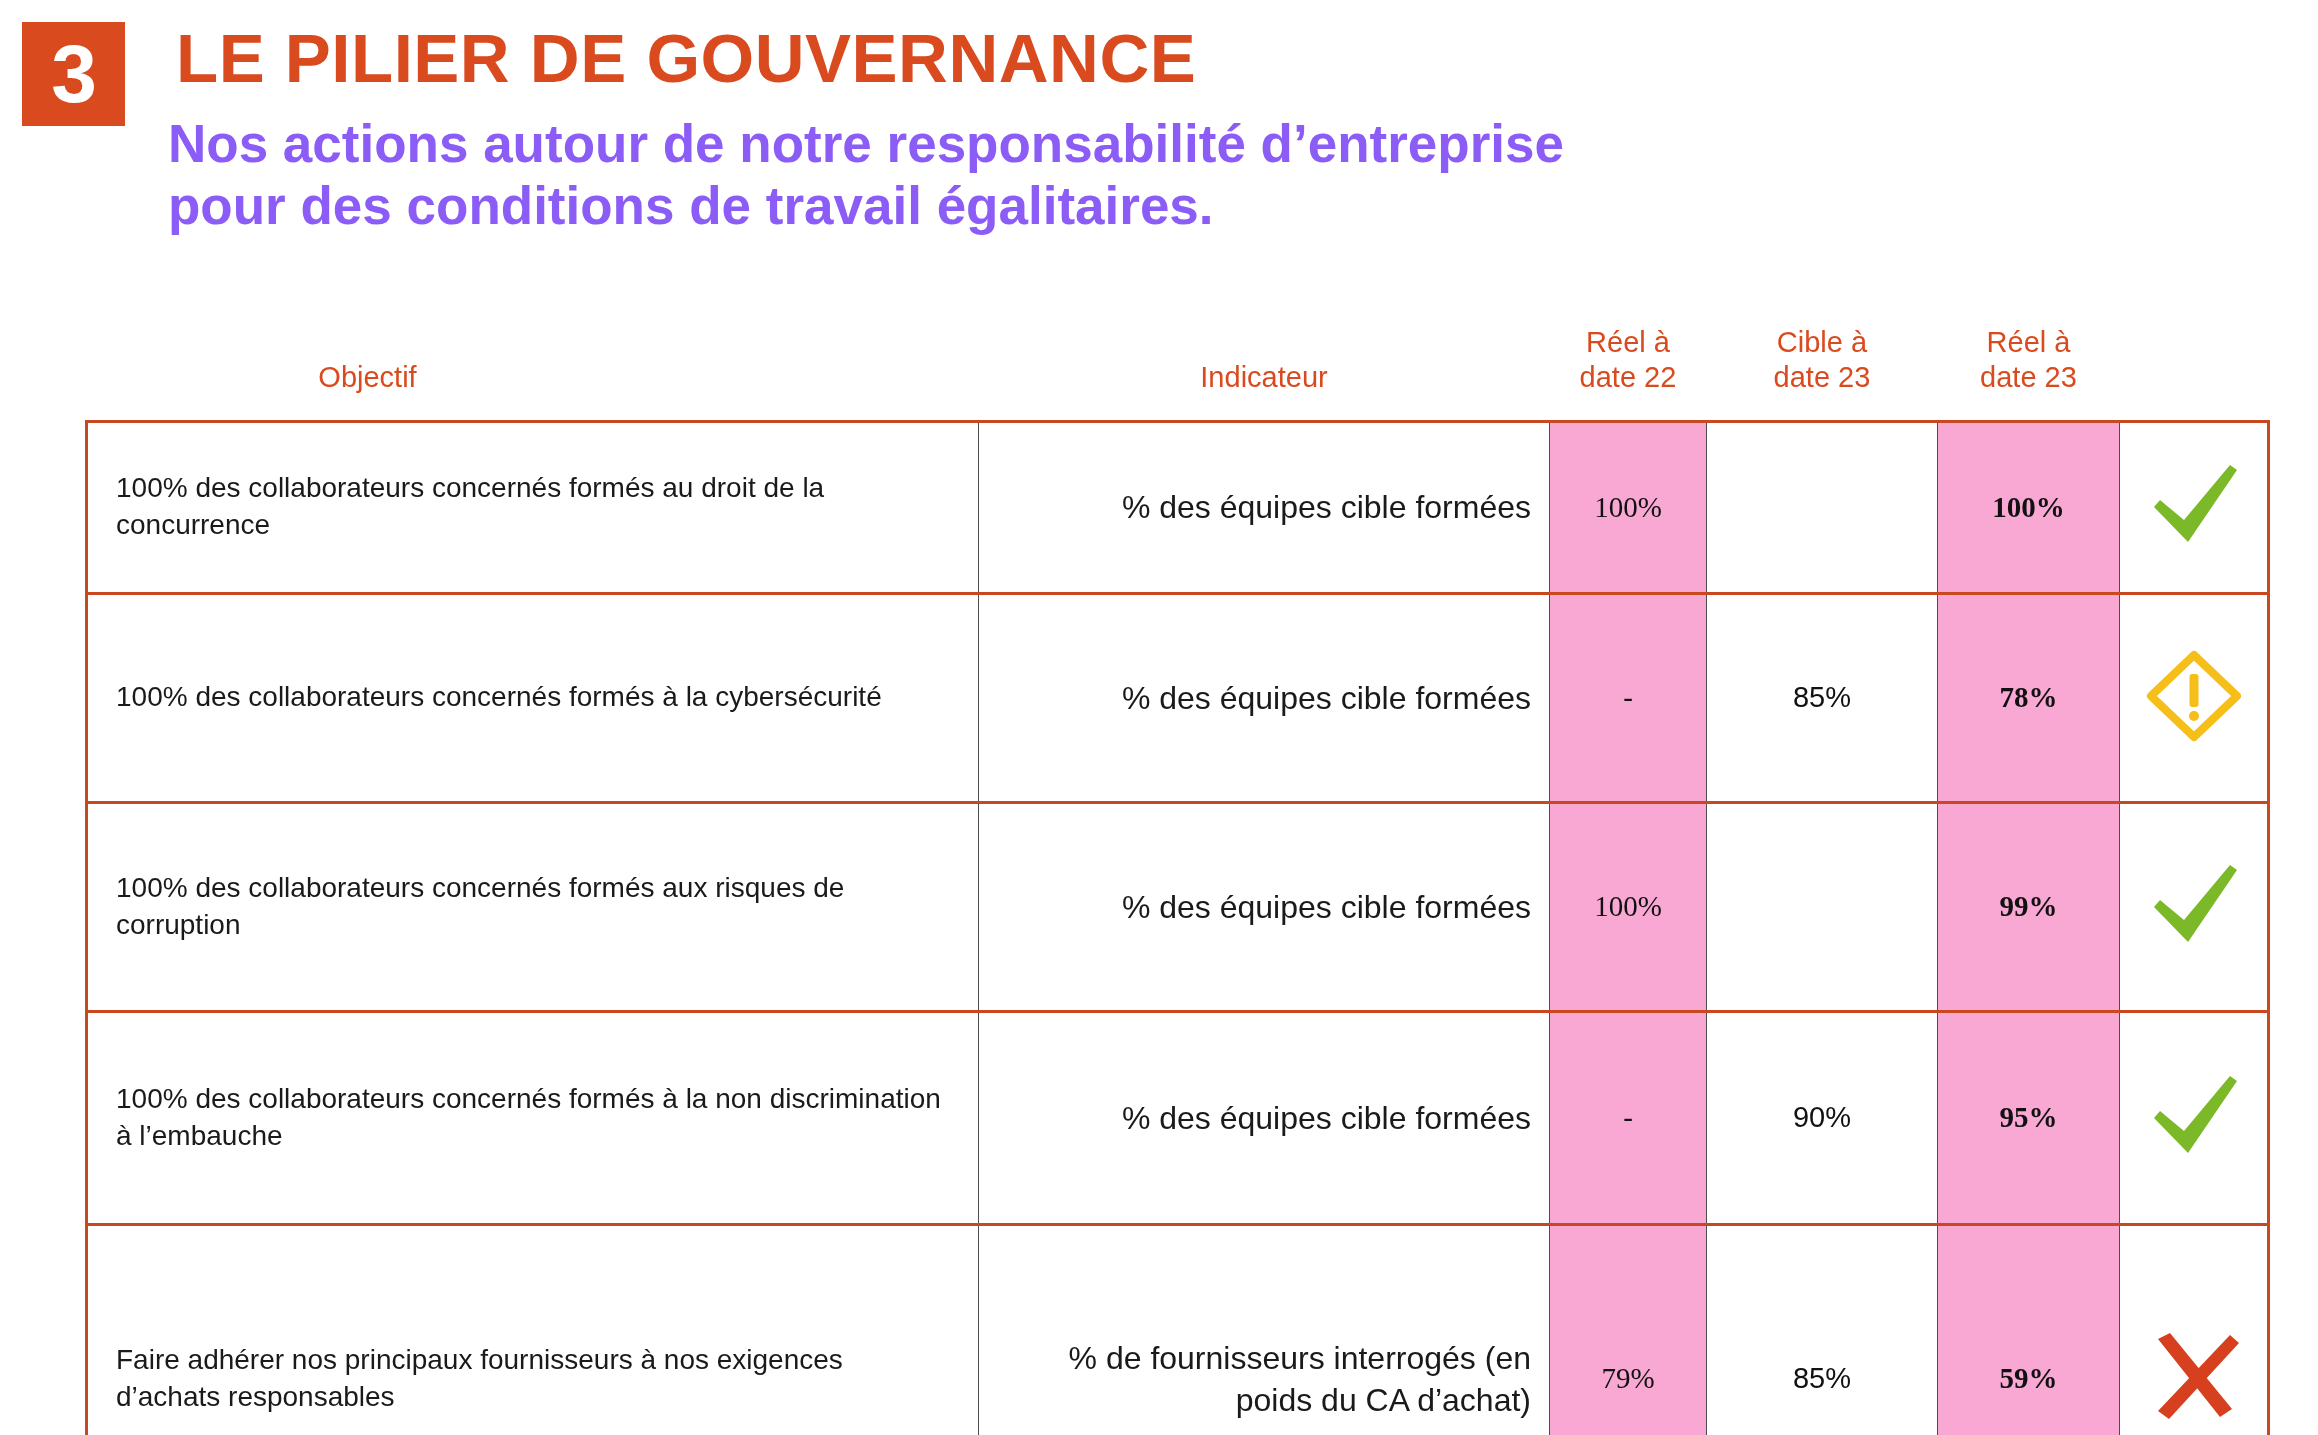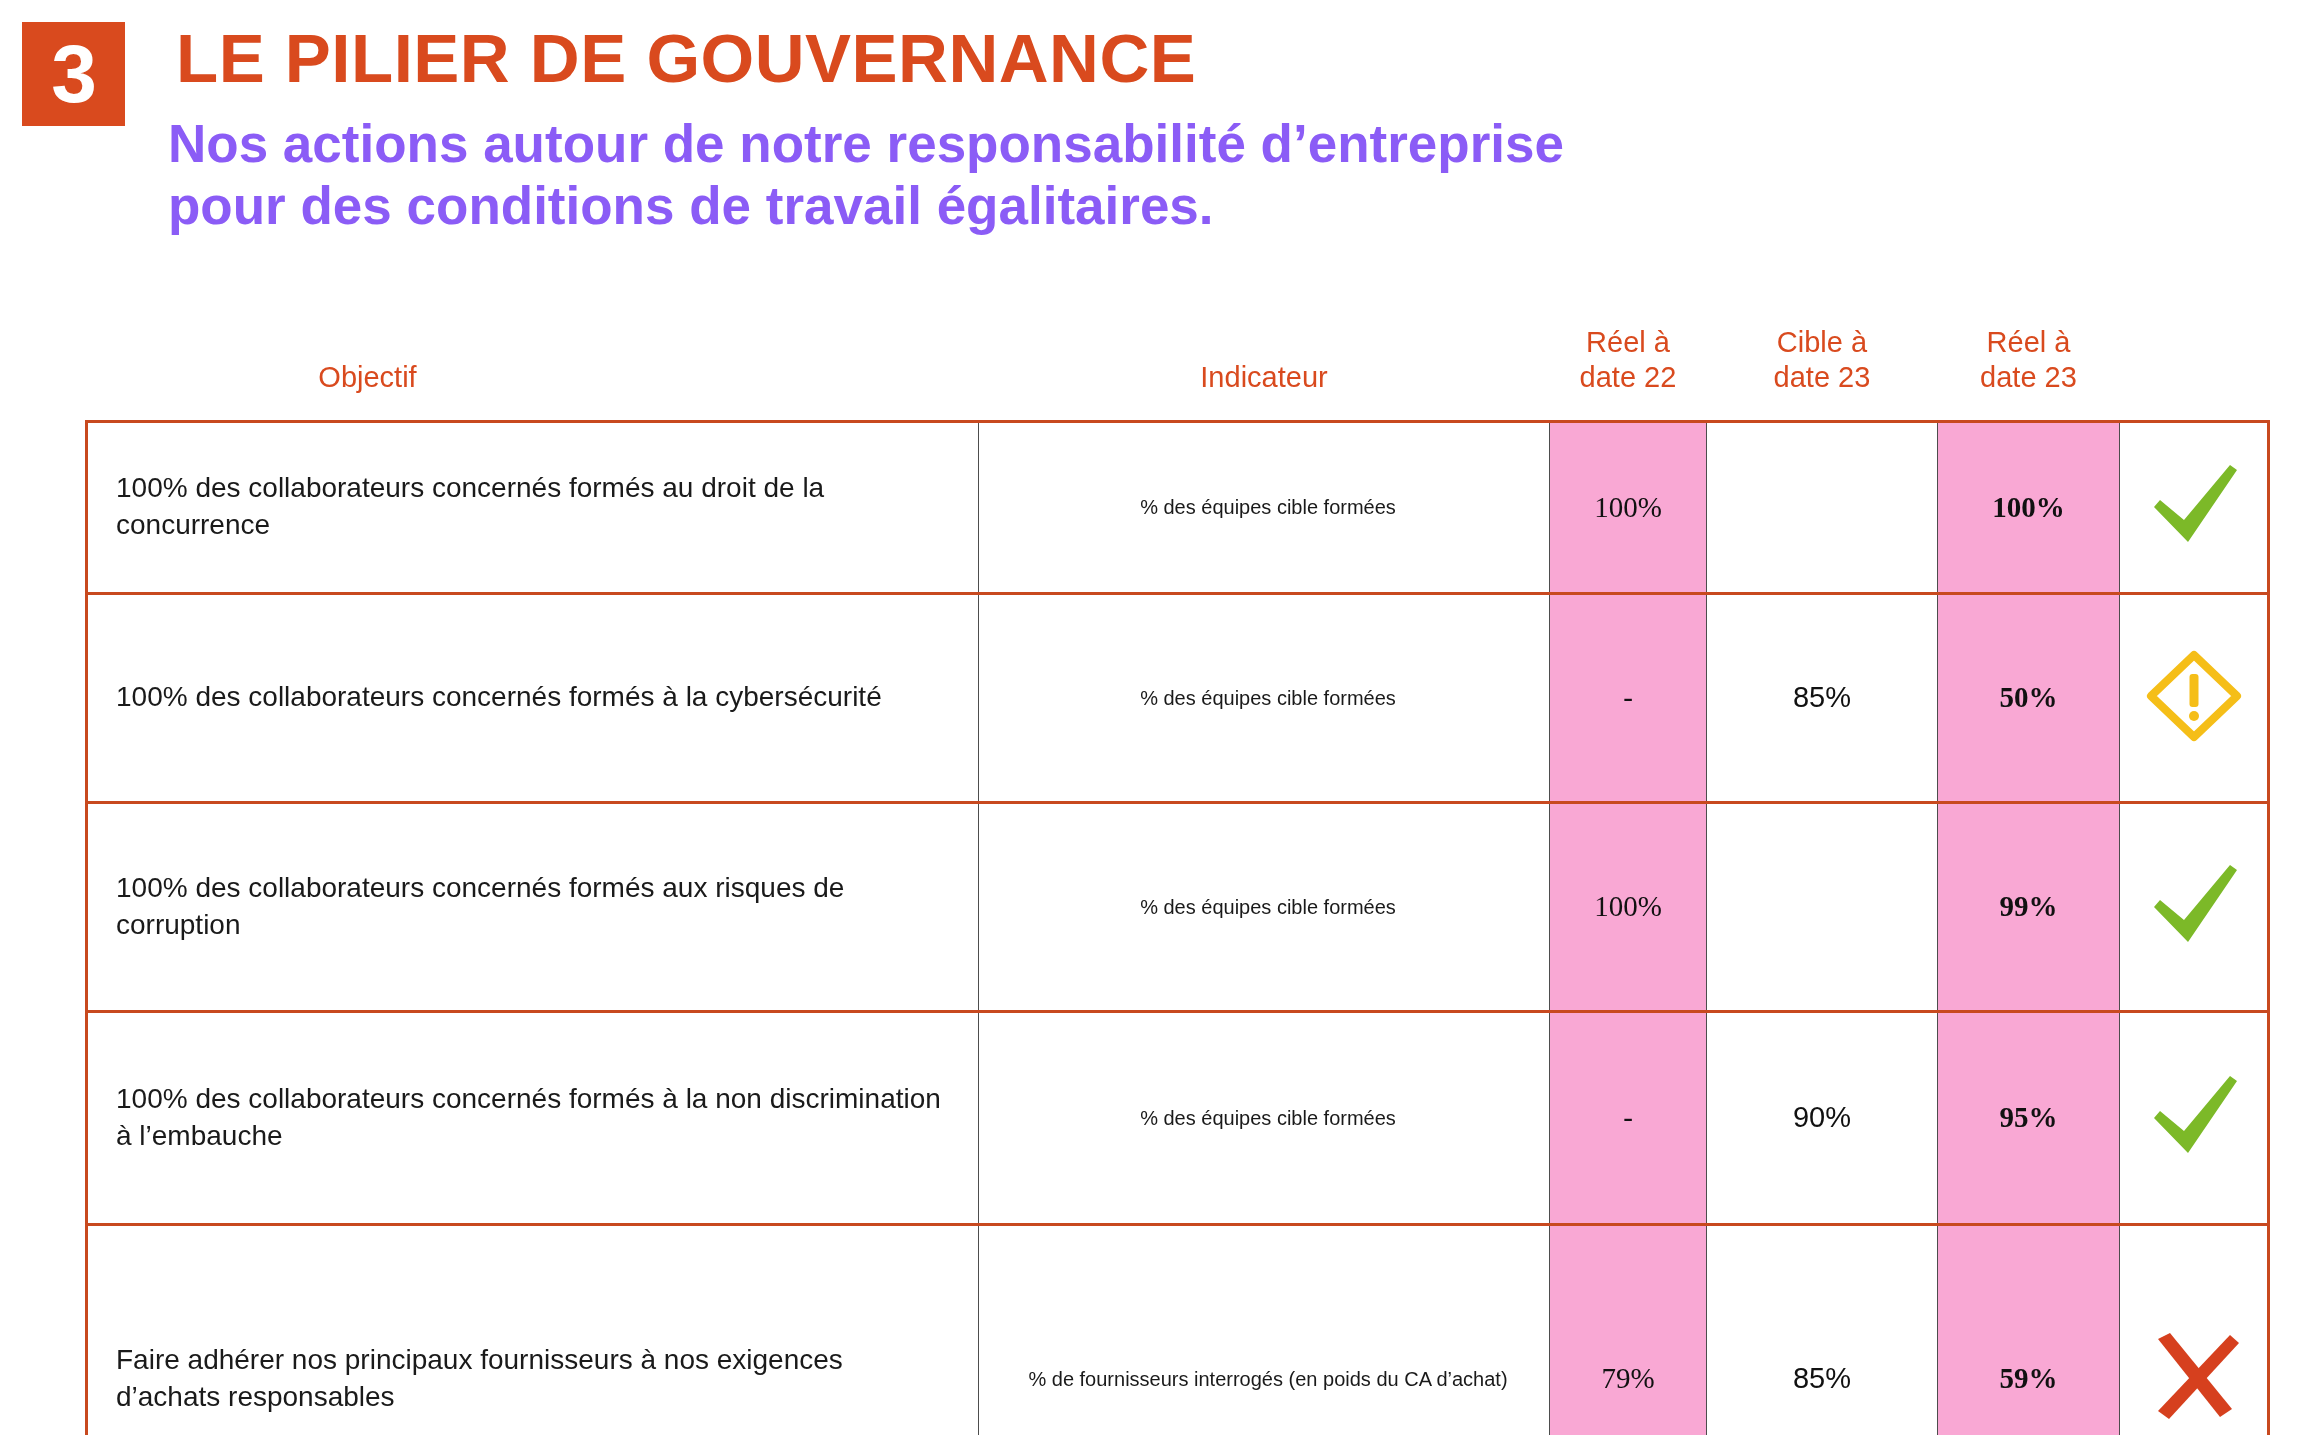--- a/index.html
+++ b/index.html
@@ -111,25 +111,25 @@
   td.objective {
     font-size: 28px;
     color: #1A1A1A;
     line-height: 1.32;
     padding: 12px 26px 12px 28px;
     text-align: left;
     border-left: 3px solid #C8491F;
     border-right: 1px solid #4D4D4D;
   }
   td.indicator {
-    font-size: 20px;
+    font-size: 32px;
     color: #1A1A1A;
     line-height: 1.32;
     padding: 12px 18px 12px 26px;
-    text-align: center;
+    text-align: right;
   }
   td.num {
     font-size: 29px;
     color: #111111;
     text-align: center;
     padding: 8px 6px;
   }
   td.num.shaded { background: #f9a8d4; font-family: Liberation Serif, serif; }
   td.num.bold   { font-weight: bold; }
   td.status {
@@ -212,21 +212,21 @@
             </svg>
           </span>
         </td>
       </tr>
 
       <tr class="r2">
         <td class="objective">100% des collaborateurs concernés formés à la cybersécurité</td>
         <td class="indicator">% des équipes cible formées</td>
         <td class="num shaded">-</td>
         <td class="num">85%</td>
-        <td class="num shaded bold">50%</td>
+        <td class="num shaded bold">78%</td>
         <td class="status">
           <span class="icon-box">
             <svg viewBox="0 0 100 92" xmlns="http://www.w3.org/2000/svg">
               <path d="M50 5 L93 46 L50 87 L7 46 Z" fill="none" stroke="#F5BE18" stroke-width="8" stroke-linejoin="round"></path>
               <rect x="45.5" y="24" width="9" height="33" rx="3" fill="#F5BE18"></rect>
               <circle cx="50" cy="66" r="5" fill="#F5BE18"></circle>
             </svg>
           </span>
         </td>
       </tr>

